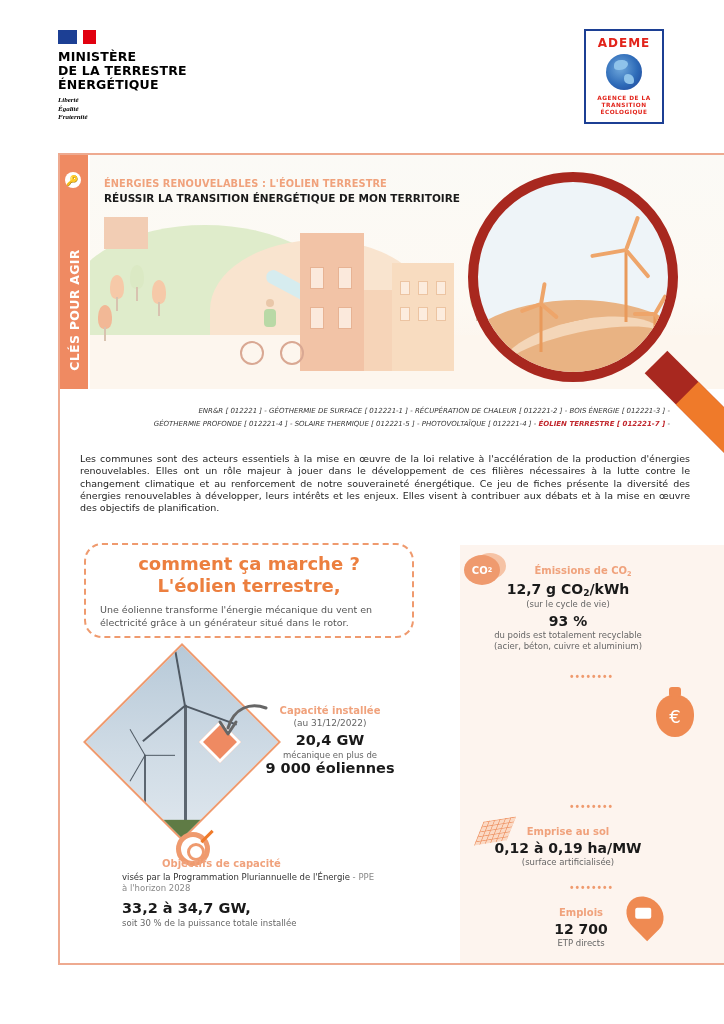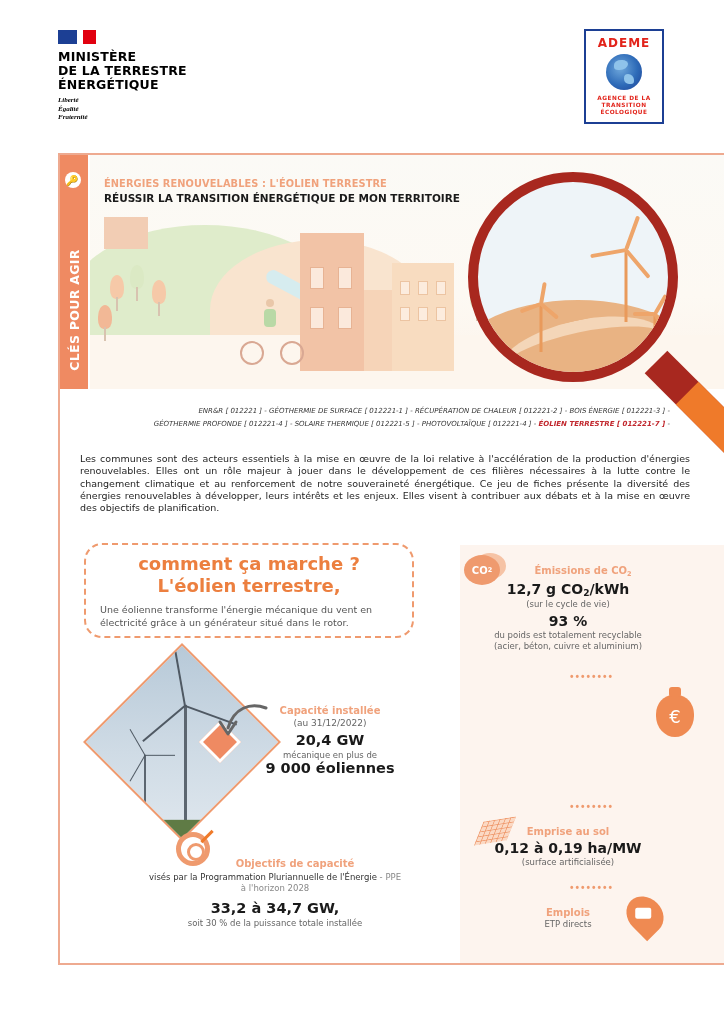--- a/index.html
+++ b/index.html
@@ -84,21 +84,21 @@
   .cap-label { font-family: "DejaVu Sans", sans-serif; font-size: 10px; font-weight: bold; color: #f0a27c; }
   .cap-date { font-family: "DejaVu Sans", sans-serif; font-size: 9px; color: #666; margin-top: 2px; }
   .cap-value { font-family: "DejaVu Sans", sans-serif; font-size: 14.5px; font-weight: bold; color: #1a1a1a; margin-top: 4px; }
   .cap-sub { font-family: "DejaVu Sans", sans-serif; font-size: 8.5px; color: #666; margin-top: 2px; }
   .cap-count { font-family: "DejaVu Sans", sans-serif; font-size: 14.5px; font-weight: bold; color: #1a1a1a; }
 
   
   .target-icon { position: absolute; left: 176px; top: 832px; width: 34px; height: 34px; border-radius: 50%; border: 5px solid #ef9a6e; }
   .target-icon::before { content: ""; position: absolute; left: 6px; top: 6px; width: 12px; height: 12px; border-radius: 50%; border: 3px solid #ef9a6e; }
   .target-icon::after { content: ""; position: absolute; left: 18px; top: -2px; width: 16px; height: 3px; background: #ef7a2a; transform: rotate(-45deg); }
-  .objectives { position: absolute; left: 100px; top: 858px; width: 350px; text-align: center; }
+  .objectives { position: absolute; left: 122px; top: 858px; width: 350px; text-align: left; }
   .obj-label { font-family: "DejaVu Sans", sans-serif; font-size: 10px; font-weight: bold; color: #f0a27c; margin-left: 40px; }
   .obj-sub { font-family: "DejaVu Sans", sans-serif; font-size: 8.5px; color: #333; margin-top: 3px; }
   .obj-sub .ppe { color: #888; }
   .obj-horizon { font-family: "DejaVu Sans", sans-serif; font-size: 8.5px; color: #888; margin-top: 1px; }
   .obj-value { font-family: "DejaVu Sans", sans-serif; font-size: 14.5px; font-weight: bold; color: #1a1a1a; margin-top: 7px; }
   .obj-desc { font-family: "DejaVu Sans", sans-serif; font-size: 8.5px; line-height: 12px; color: #666; margin-top: 1px; }
 
   
   .stats { position: absolute; left: 460px; top: 545px; width: 264px; height: 418px; background: #fdf4ee; }
   .stat { position: absolute; left: 0; width: 216px; text-align: center; }
@@ -292,17 +292,18 @@
 
   <div class="grid-icon"></div>
   <div class="stat" style="top:281px;">
     <div class="stat-label" style="">Emprise au sol</div>
     <div class="stat-big">0,12 à 0,19 ha/MW</div>
     <div class="stat-small">(surface artificialisée)</div>
   </div>
   <div class="dots" style="top:337px;">••••••••</div>
 
   <div class="job-icon"></div>
-  <div class="stat" style="top:362px;">
+  <div class="stat" style="top:362px;margin-left:13px;">
     <div class="stat-label">Emplois</div>
+    <div class="stat-big">12 700</div>
     <div class="stat-small">ETP directs</div>
   </div>
 </div>
 
 </body></html>

